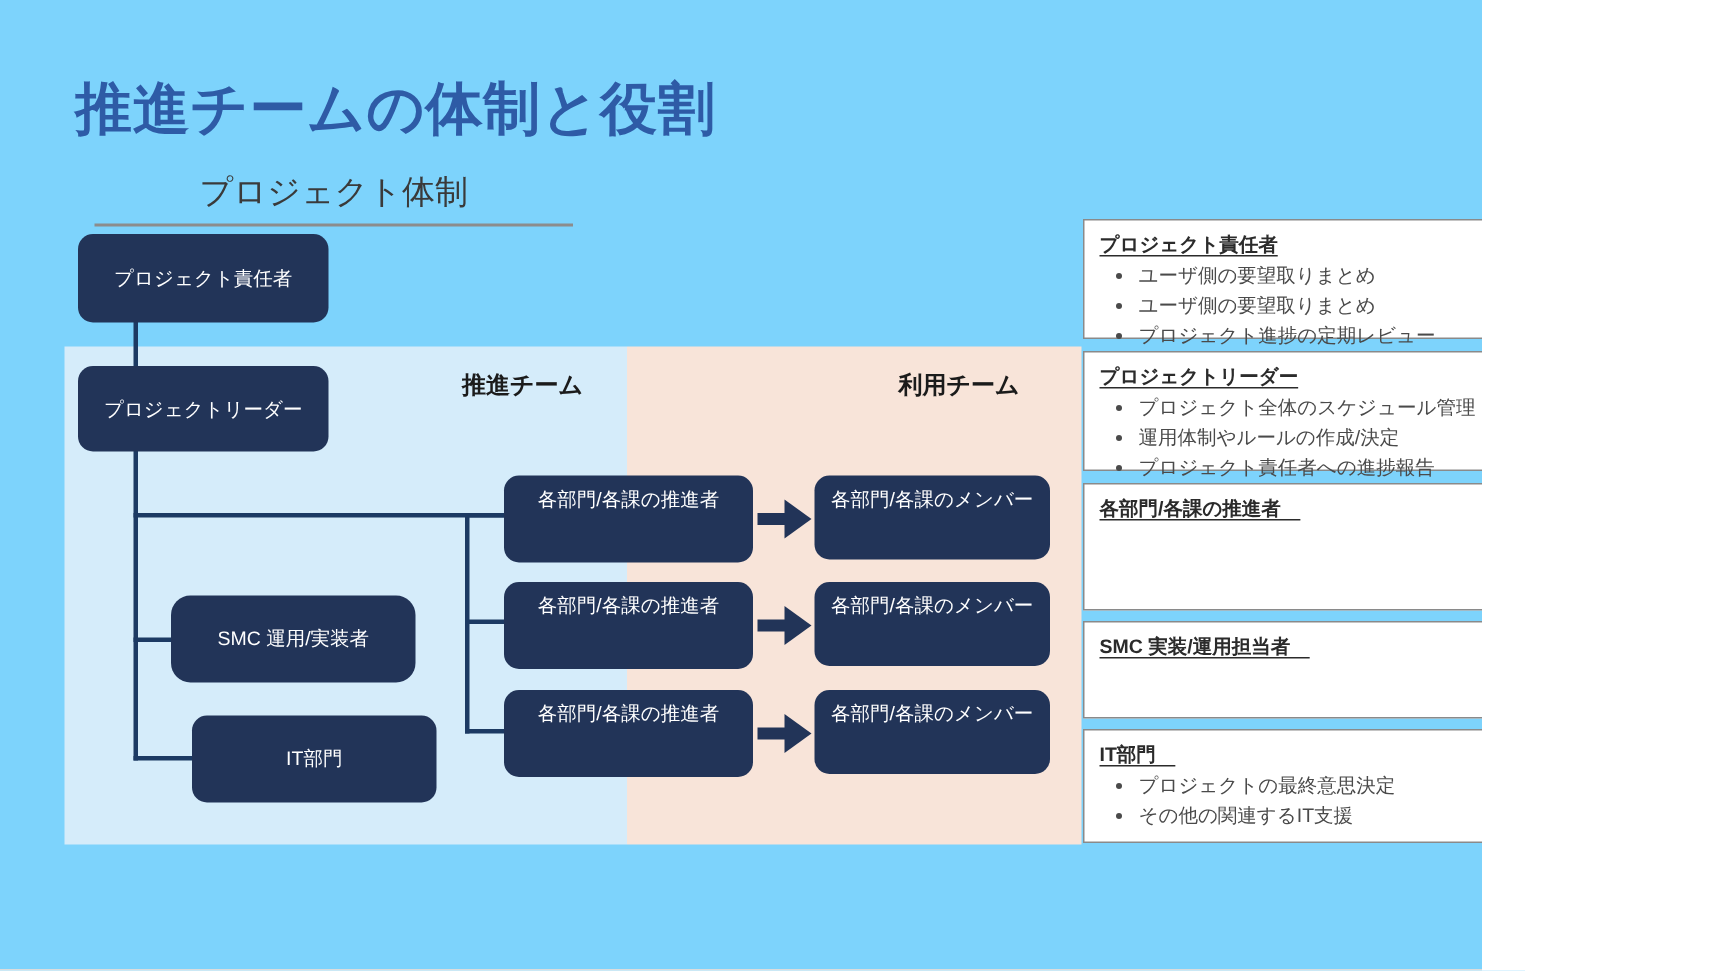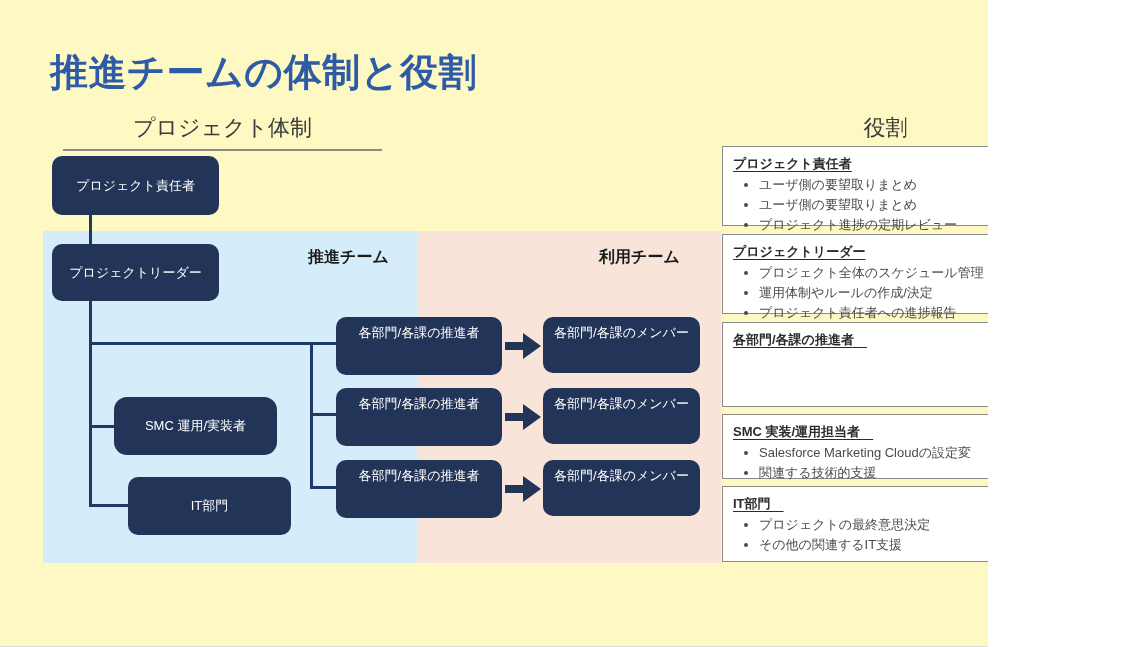--- a/index.html
+++ b/index.html
@@ -4,21 +4,21 @@
 <style>
   html, body {
     margin: 0;
     padding: 0;
     background: #ffffff;
   }
   #slide {
     position: relative;
     width: 988px;
     height: 647px;
-    background: #fef9c3;
+    background: #7dd3fc;
     border-bottom: 1px solid #dcdcdc;
     box-sizing: border-box;
     font-family: "Liberation Sans", "DejaVu Sans", sans-serif;
     overflow: hidden;
     padding-left: 16px;
   }
 
   
   .slide-title {
     position: absolute;
@@ -134,21 +134,20 @@
   }
 </style>
 </head>
 <body>
 
 <div id="slide">
 
   <div class="slide-title">推進チームの体制と役割</div>
 
   <div class="section-head" id="head-left">プロジェクト体制</div>
-  <div class="section-head" id="head-right">役割</div>
 
   <div class="band" id="band-blue"></div>
   <div class="band" id="band-peach"></div>
   <div class="band-label" id="label-suishin">推進チーム</div>
   <div class="band-label" id="label-riyou">利用チーム</div>
 
   <div class="line" style="left:89px; top:214px; width:3px; height:38px;"></div>
 
   <div class="line" style="left:89px; top:292px; width:3px; height:215px;"></div>
 
@@ -210,24 +209,20 @@
       <li>プロジェクト責任者への進捗報告</li>
     </ul>
   </div>
 
   <div class="role-card" style="top:322px; height:85px;">
     <span class="role-title">各部門/各課の推進者　</span>
   </div>
 
   <div class="role-card" style="top:414px; height:65px;">
     <span class="role-title">SMC 実装/運用担当者　</span>
-    <ul class="role-list">
-      <li>Salesforce Marketing Cloudの設定変</li>
-      <li>関連する技術的支援</li>
-    </ul>
   </div>
 
   <div class="role-card" style="top:486px; height:76px;">
     <span class="role-title">IT部門　</span>
     <ul class="role-list">
       <li>プロジェクトの最終意思決定</li>
       <li>その他の関連するIT支援</li>
     </ul>
   </div>
 

